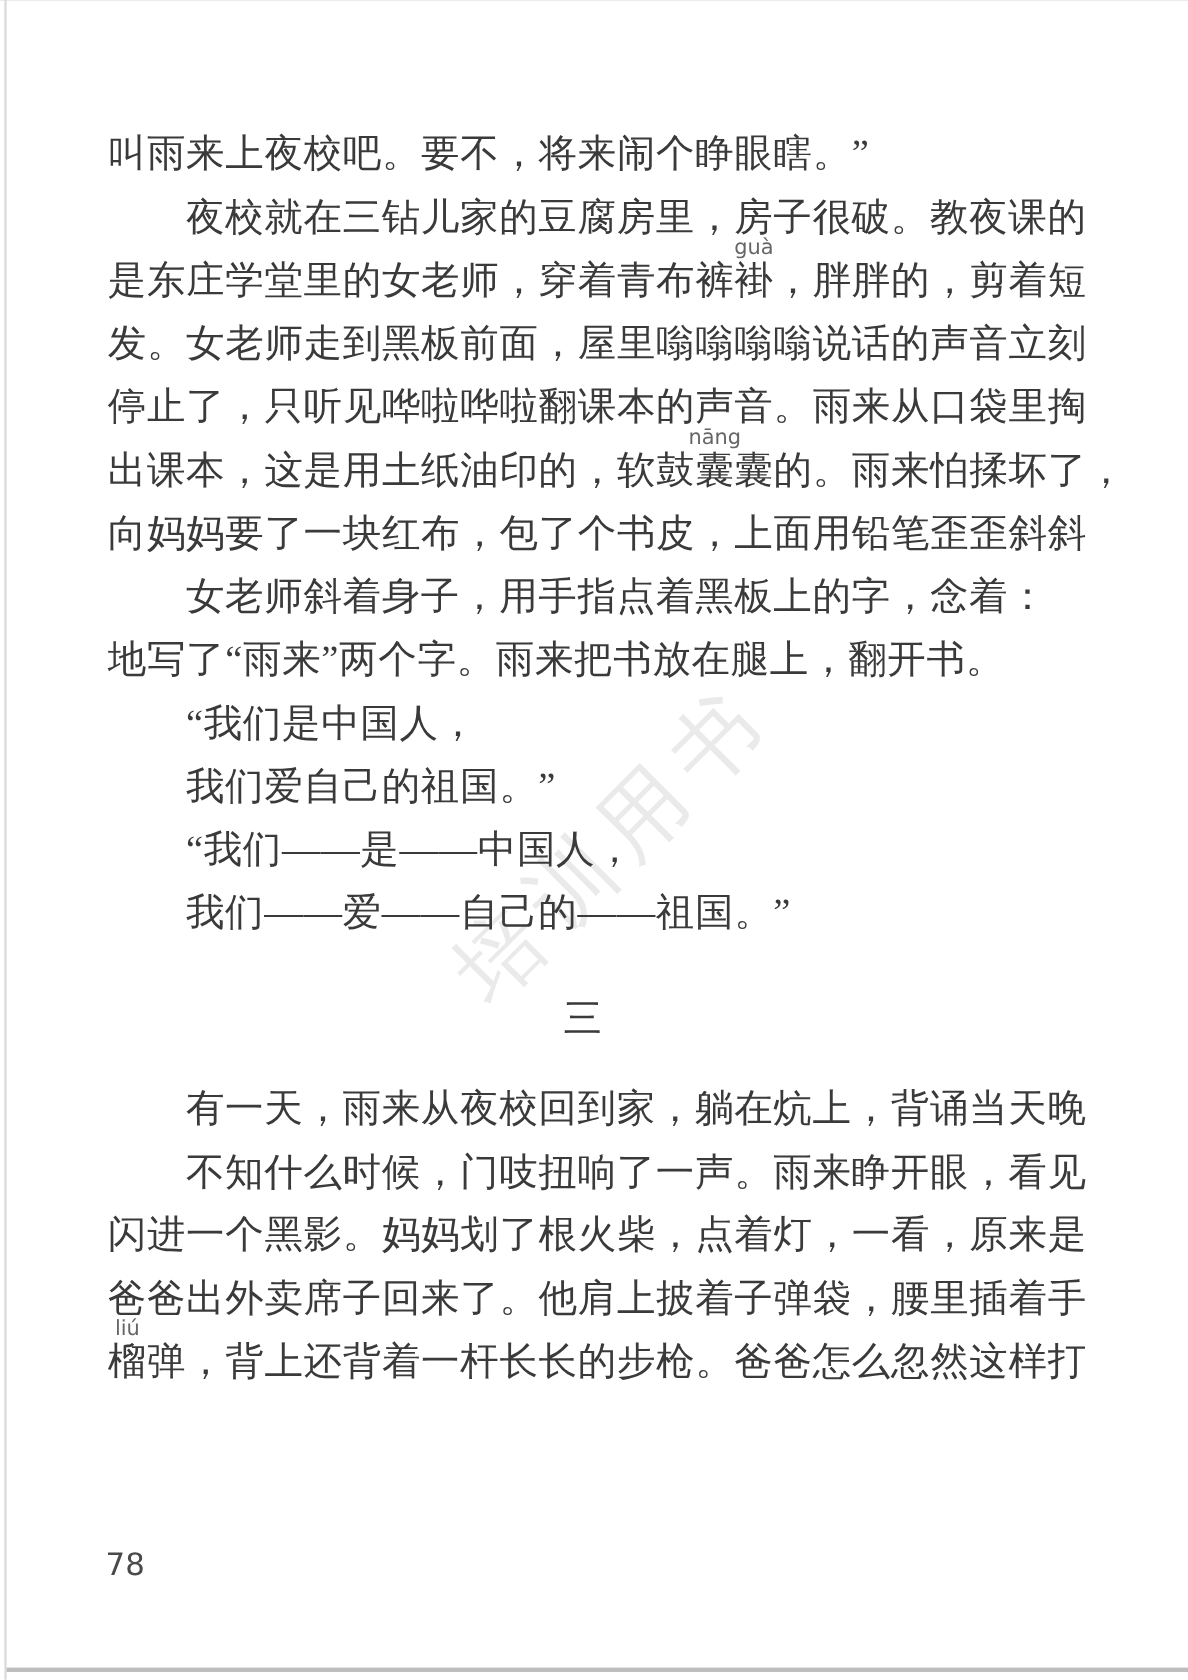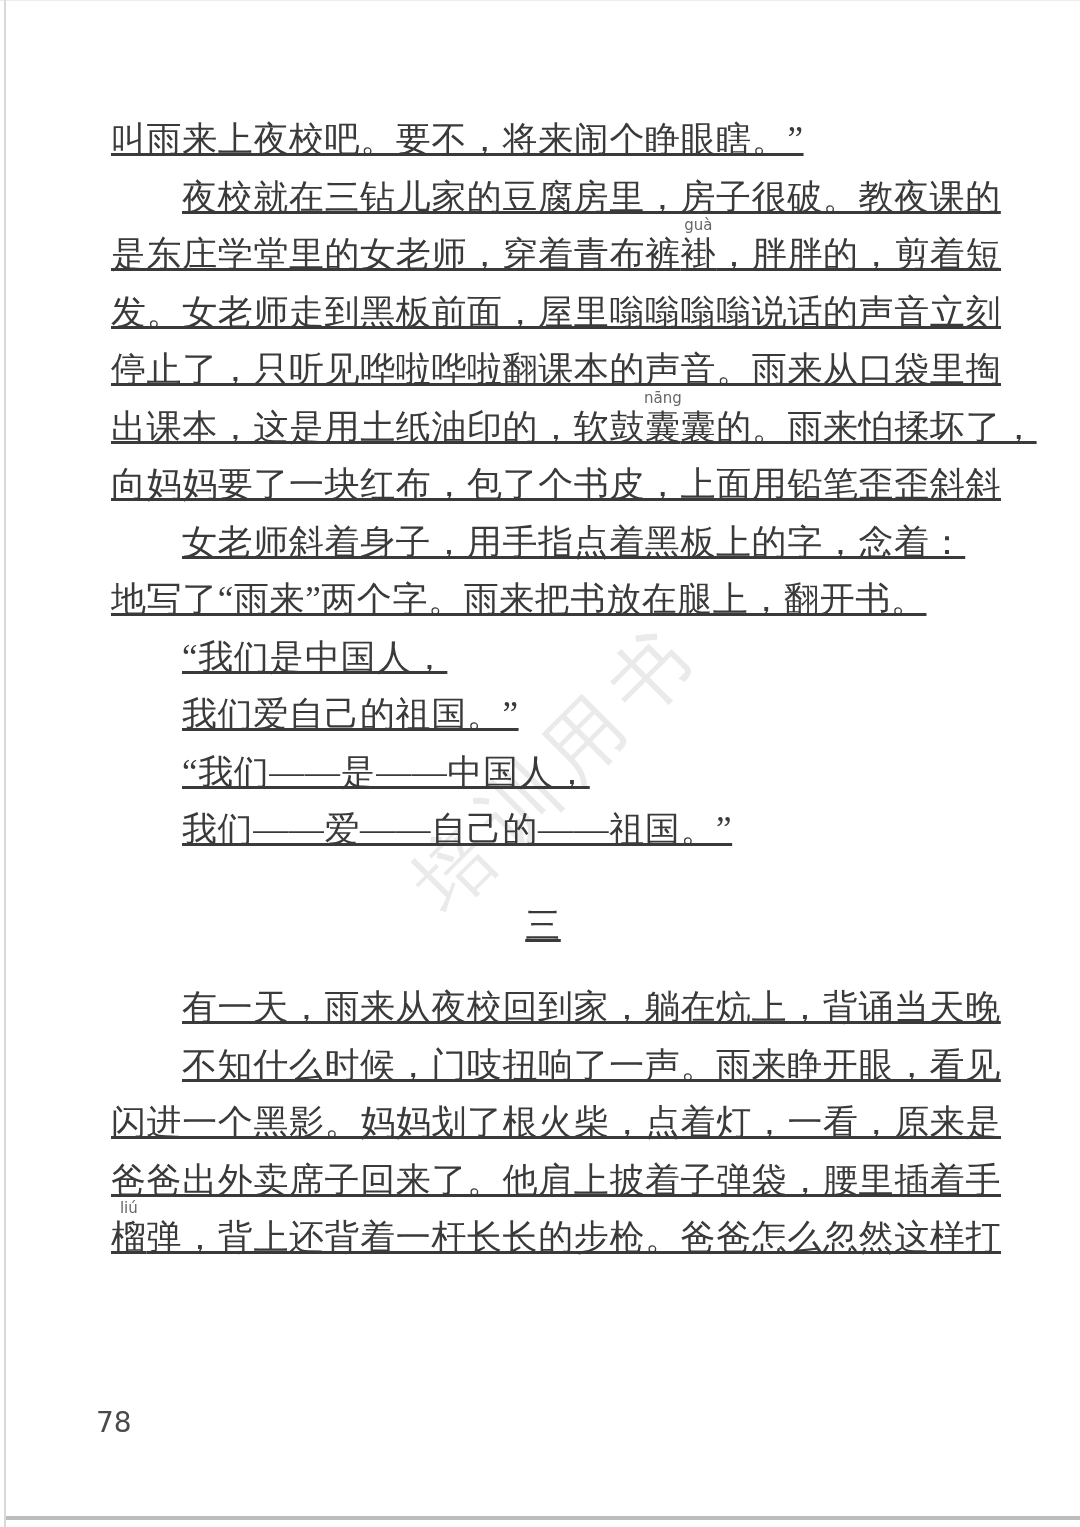--- a/index.html
+++ b/index.html
@@ -16,34 +16,33 @@
   .edge-top{position:absolute;left:0;top:0;width:1080px;height:1px;background:#ececec;}
   .rule-bottom{position:absolute;left:6px;top:1516px;width:1074px;height:4px;background:var(--bottom_rule);}
   .watermark{
     position:absolute;left:352px;top:722px;width:410px;height:90px;
     transform:rotate(-45deg);transform-origin:center;
     font-size:78px;letter-spacing:14px;white-space:nowrap;
     color:var(--watermark);text-align:center;line-height:90px;
     pointer-events:none;user-select:none;
   }
   .body-text{
-    position:absolute;left:111px;top:111px;width:864px;
+    position:absolute;left:98px;top:111px;width:864px;
     font-size:35px;line-height:57.5px;letter-spacing:0.6px;
     color:var(--text);
-    text-decoration:underline;
   }
   .line{height:57.5px;white-space:nowrap;}
   .line.indent{padding-left:71px;}
   .line.heading{text-align:center;margin-top:38px;}
   .line.after-heading{margin-top:25px;text-align:right;}
   .pyw{position:relative;}
   .py{
     position:absolute;left:50%;bottom:99%;transform:translateX(-50%);
     font-family:"DejaVu Sans","Liberation Sans",sans-serif;
-    font-size:15px;letter-spacing:0;color:var(--pinyin);line-height:20px;
+    font-size:19px;letter-spacing:0;color:var(--pinyin);line-height:20px;
   }
   .page-number{
     position:absolute;left:96px;top:1406px;
     font-family:"DejaVu Sans","Liberation Sans",sans-serif;
     font-size:28px;color:var(--page_number);
   }
 </style>
 </head>
 <body>
 

